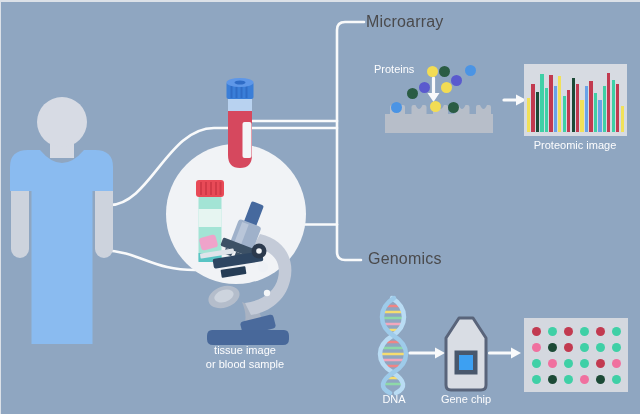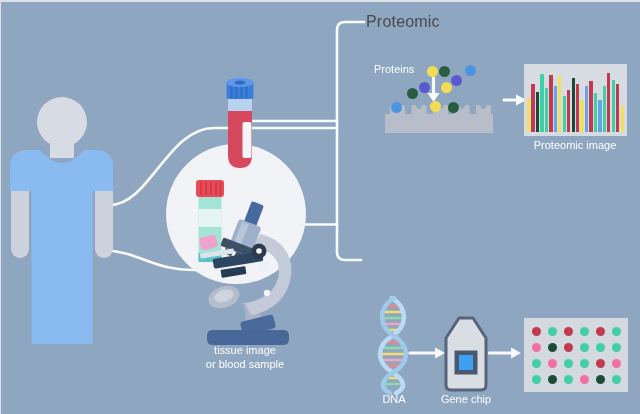--- a/index.html
+++ b/index.html
@@ -225,21 +225,22 @@
         <div class="marray-dot" style="background: rgb(240, 112, 159);"></div>
         <div class="marray-dot" style="background: rgb(63, 208, 166);"></div>
         <div class="marray-dot" style="background: rgb(28, 74, 54);"></div>
         <div class="marray-dot" style="background: rgb(63, 208, 166);"></div>
         <div class="marray-dot" style="background: rgb(240, 112, 159);"></div>
         <div class="marray-dot" style="background: rgb(28, 74, 54);"></div>
         <div class="marray-dot" style="background: rgb(63, 208, 166);"></div>
       </div>
   </div>
 
-  <div class="title" style="left:366px;top:13px;">Proteomic</div>
+  <div class="title" style="left:366px;top:13px;">Microarray</div>
+  <div class="title" style="left:368px;top:250px;">Genomics</div>
 
   <div class="label" style="left:374px;top:63px;">Proteins</div>
   <div class="label center" style="left:517px;top:139px;width:116px;">Proteomic image</div>
   <div class="label center" style="left:354px;top:393px;width:80px;">DNA</div>
   <div class="label center" style="left:426px;top:393px;width:80px;">Gene chip</div>
 
   <div class="label center patient-label">
     <div>tissue image</div>
     <div>or blood sample</div>
   </div>

